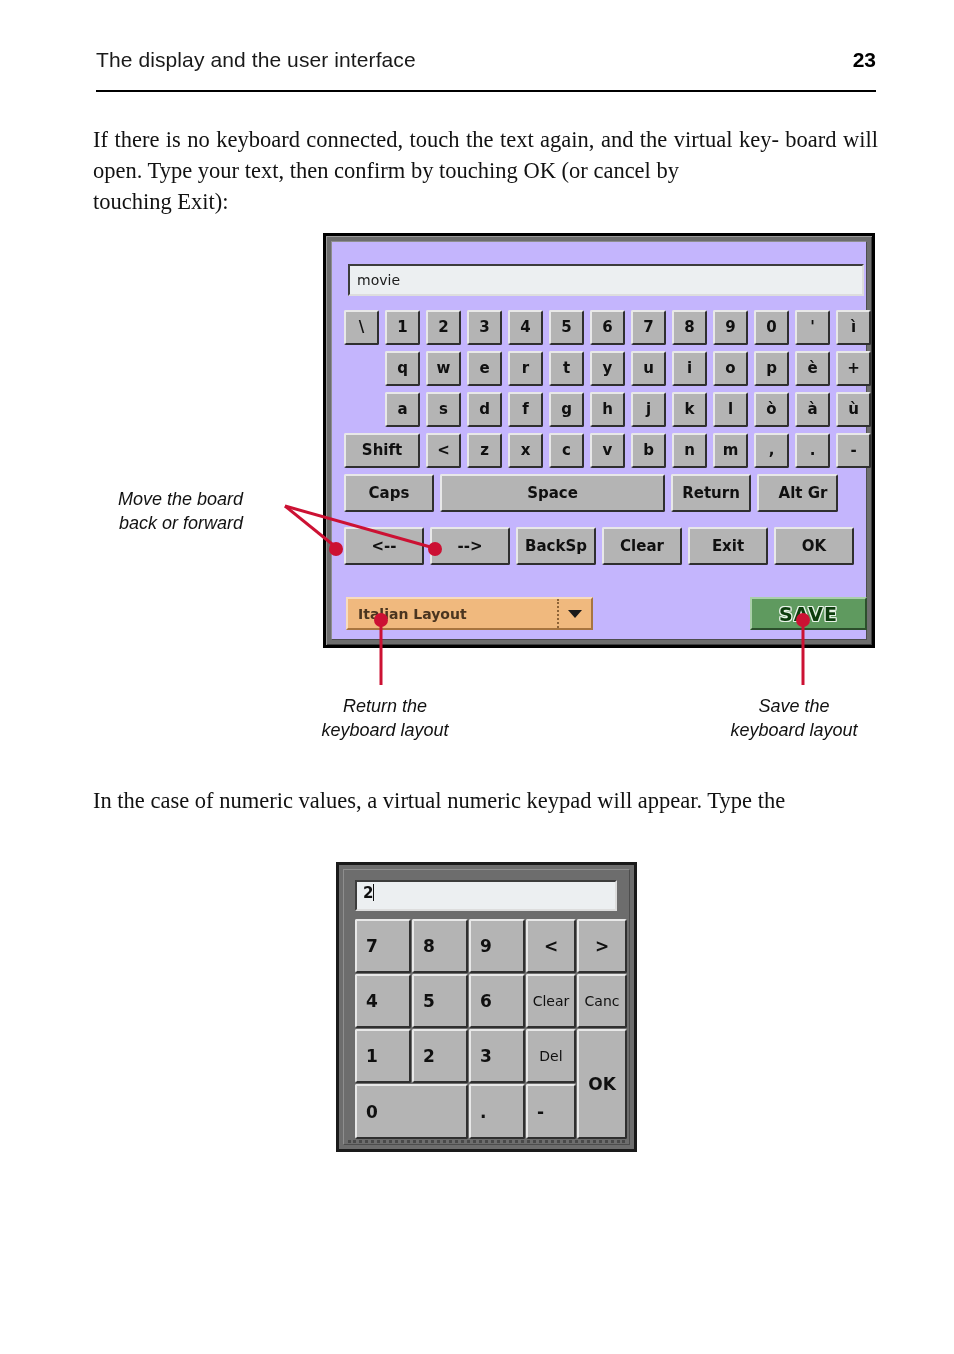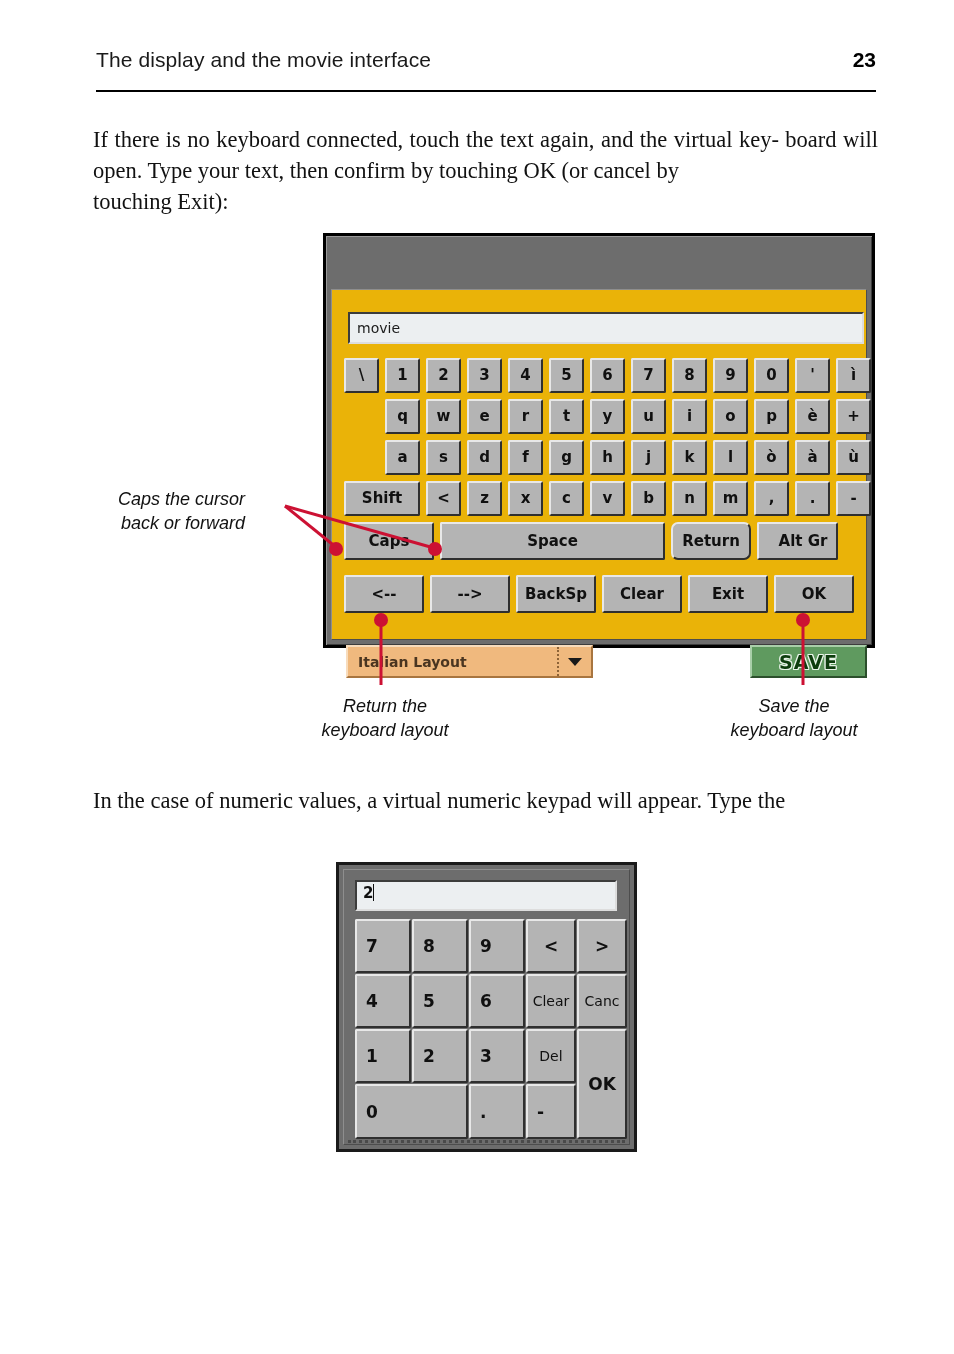--- a/index.html
+++ b/index.html
@@ -74,27 +74,26 @@
     border: 3px solid #000000;
     box-sizing: border-box;
     box-shadow: inset 1px 1px 0 #9a9a9a, inset -1px -1px 0 #3d3d3d;
   }
   .kbd-inner {
     position: absolute;
     left: 5px;
     top: 5px;
     right: 5px;
     bottom: 5px;
-    background: #eab308;
+    background: #c4b5fd;
     border-top: 1px solid #8e8e8e;
     border-left: 1px solid #8e8e8e;
     border-right: 1px solid #4d4d4d;
     border-bottom: 1px solid #4d4d4d;
     box-sizing: border-box;
-    margin-top: 48px;
   }
 
   .kbd-textfield {
     position: absolute;
     left: 16px;
     top: 22px;
     width: 516px;
     height: 32px;
     background: #eceff1;
     border-top: 2px solid #3c3c3c;
@@ -320,21 +319,21 @@
     left: 0; top: 0;
     width: 954px;
     height: 1354px;
     pointer-events: none;
   }
 </style>
 </head>
 <body>
 
 <div class="page-header">
-  <div class="page-header-title">The display and the movie interface</div>
+  <div class="page-header-title">The display and the user interface</div>
   <div class="page-header-number">23</div>
 </div>
 
 <div class="para p1">
   <span>If there is no keyboard connected, touch the text again, and the virtual key-</span>
   <span>board will open. Type your text, then confirm by touching OK (or cancel by</span>
   <span class="lastline">touching Exit):</span>
 </div>
 
 <div class="kbd-figure">
@@ -391,21 +390,21 @@
       <div class="key" style="left:258px; top:191px; width:35px; height:35px;">v</div>
       <div class="key" style="left:299px; top:191px; width:35px; height:35px;">b</div>
       <div class="key" style="left:340px; top:191px; width:35px; height:35px;">n</div>
       <div class="key" style="left:381px; top:191px; width:35px; height:35px;">m</div>
       <div class="key" style="left:422px; top:191px; width:35px; height:35px;">,</div>
       <div class="key" style="left:463px; top:191px; width:35px; height:35px;">.</div>
       <div class="key" style="left:504px; top:191px; width:35px; height:35px;">-</div>
 
       <div class="key" style="left:12px;  top:232px; width:90px; height:38px;">Caps</div>
       <div class="key" style="left:108px; top:232px; width:225px; height:38px;">Space</div>
-      <div class="key" style="left:339px; top:232px; width:80px; height:38px;border-radius:7px;">Return</div>
+      <div class="key" style="left:339px; top:232px; width:80px; height:38px;">Return</div>
       <div class="key" style="left:425px; top:232px; width:81px; height:38px;padding-left:11px;">Alt Gr</div>
 
       <div class="key" style="left:12px;  top:285px; width:80px; height:38px;">&lt;--</div>
       <div class="key" style="left:98px;  top:285px; width:80px; height:38px;">--&gt;</div>
       <div class="key" style="left:184px; top:285px; width:80px; height:38px;">BackSp</div>
       <div class="key" style="left:270px; top:285px; width:80px; height:38px;">Clear</div>
       <div class="key" style="left:356px; top:285px; width:80px; height:38px;">Exit</div>
       <div class="key" style="left:442px; top:285px; width:80px; height:38px;">OK</div>
 
       <div class="layout-select">
@@ -456,21 +455,21 @@
       <div class="kp-key num" style="left:11px;  top:214px; width:113px; height:55px;">0</div>
       <div class="kp-key num" style="left:125px; top:214px; width:56px; height:55px;">.</div>
       <div class="kp-key num" style="left:182px; top:214px; width:50px; height:55px;">-</div>
 
       <div class="kp-bottom-edge"></div>
     </div>
   </div>
 </div>
 
 <div class="callout c-cursor">
-  <div>Caps the cursor</div>
+  <div>Move the board</div>
   <div>back or forward</div>
 </div>
 
 <div class="callout c-select">
   <div>Return the</div>
   <div>keyboard layout</div>
 </div>
 
 <div class="callout c-save">
   <div>Save the</div>

